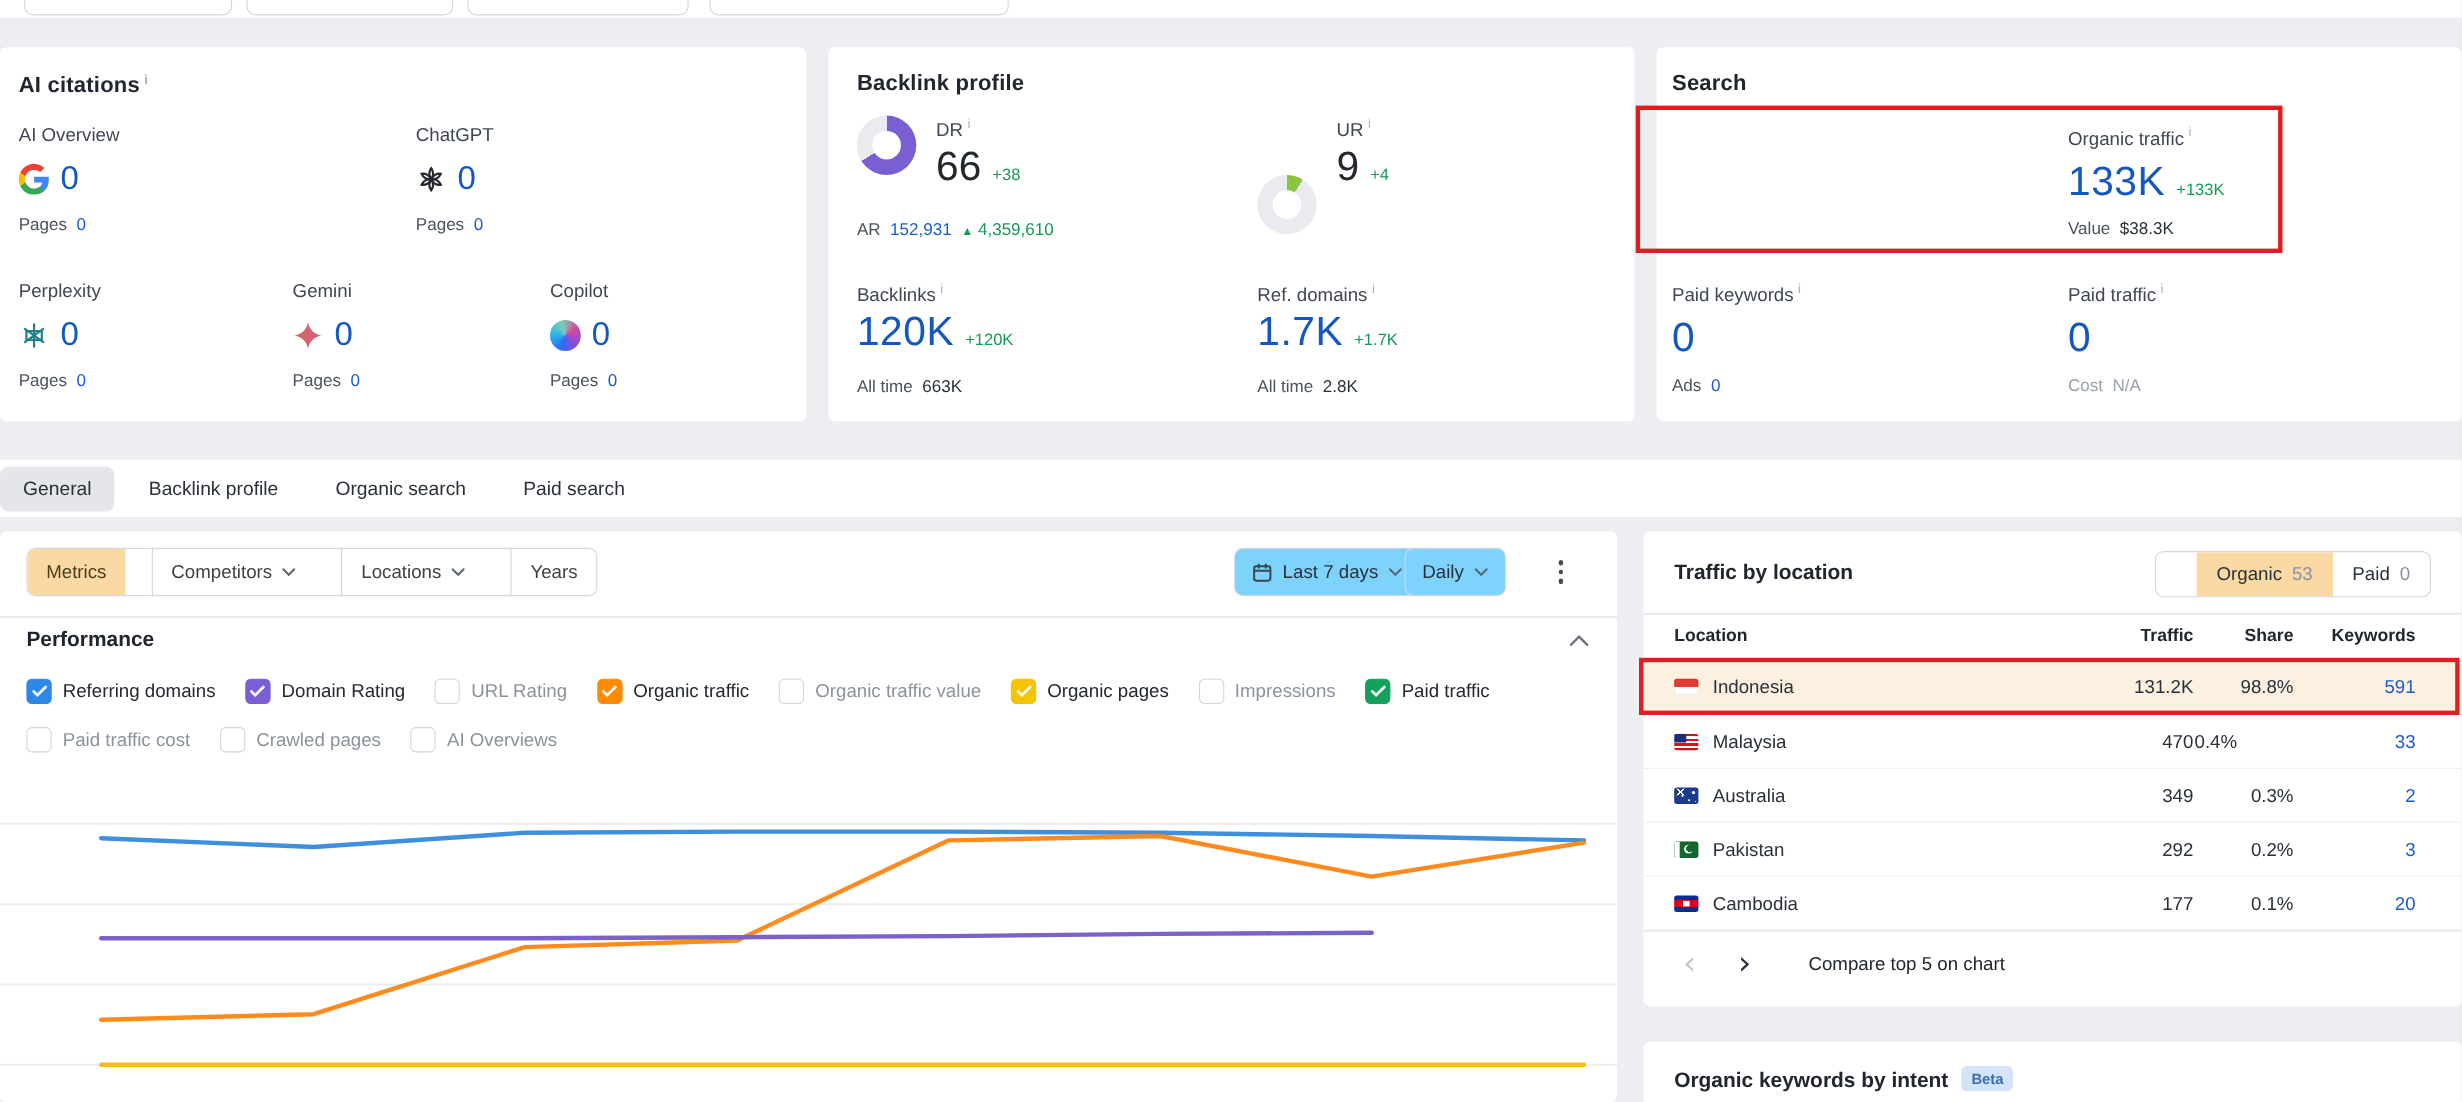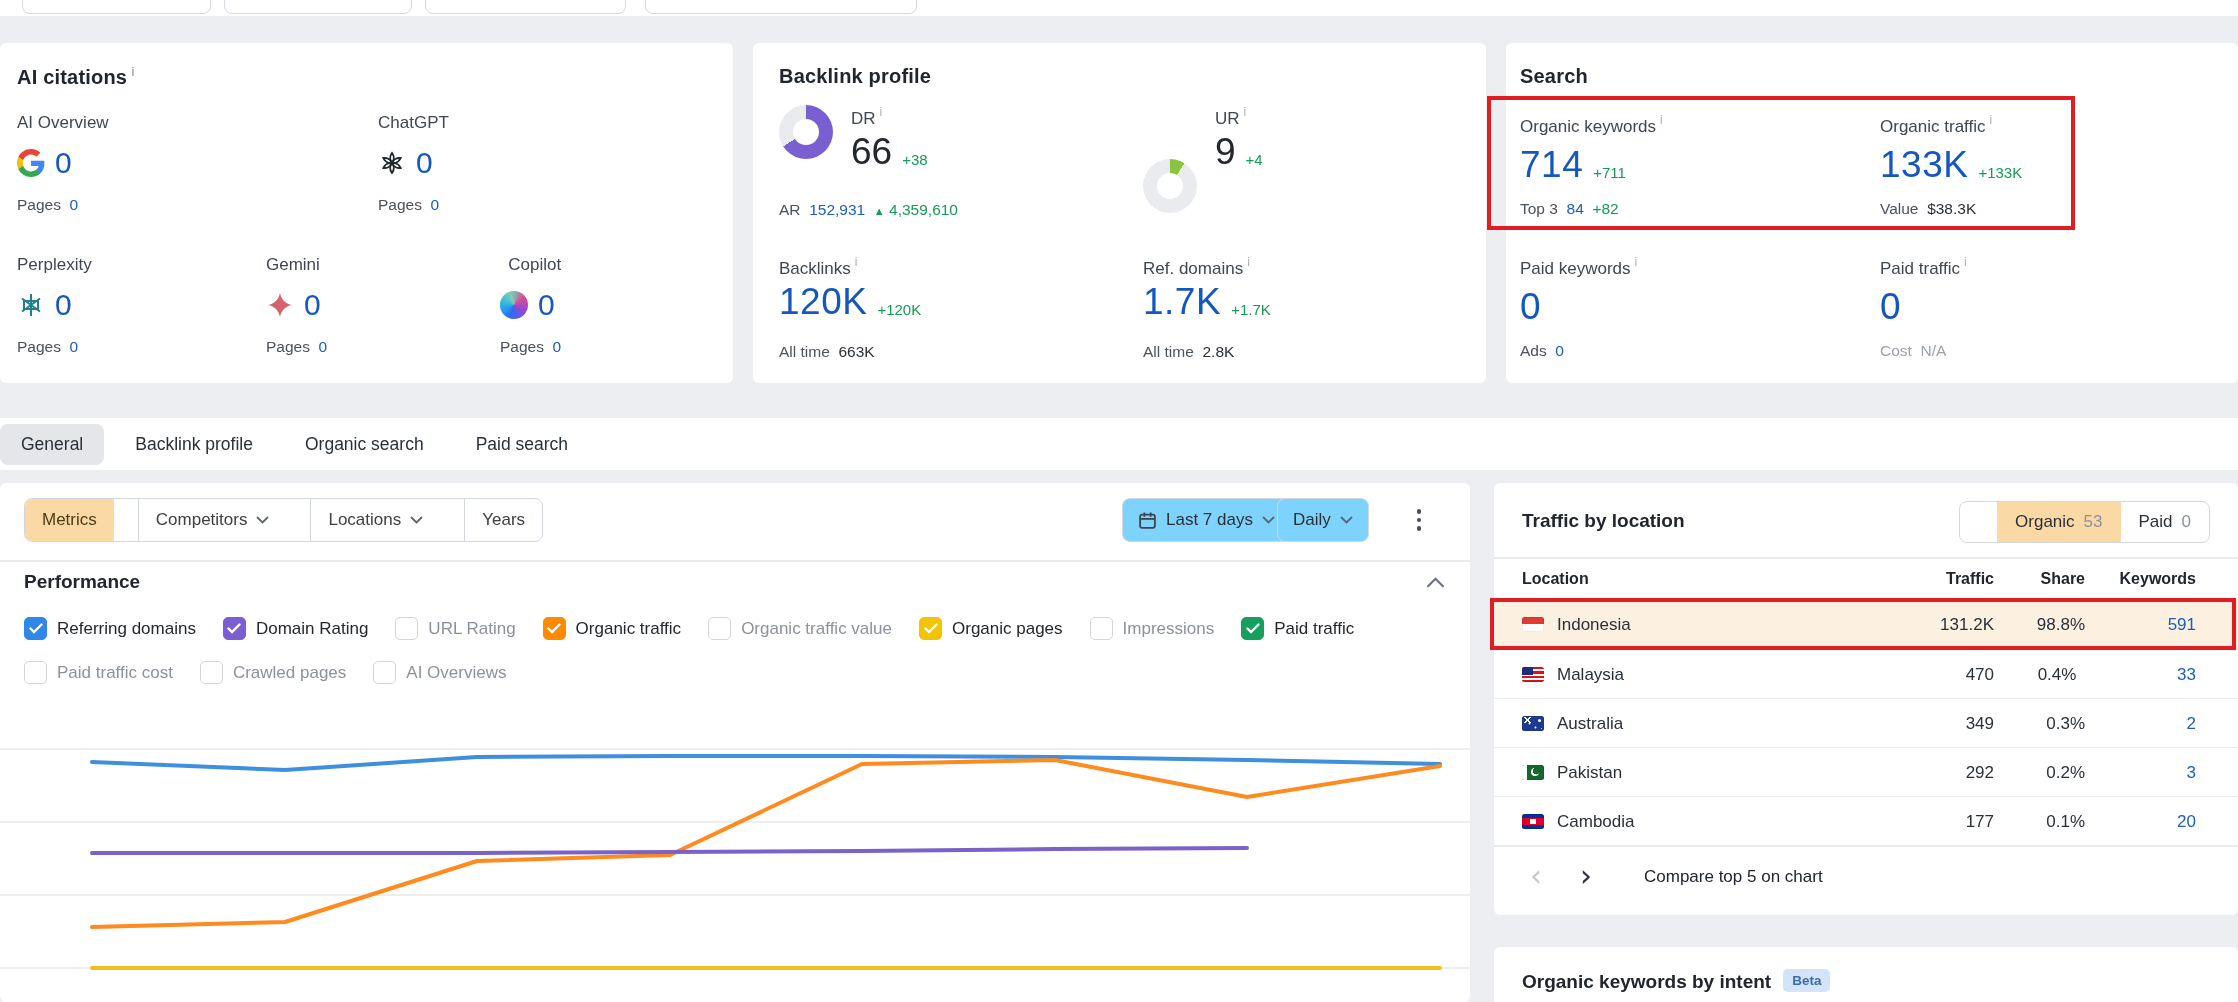--- a/index.html
+++ b/index.html
@@ -151,21 +151,21 @@
     <div class="abs" style="left:266px;top:212px;">
       <div class="lbl">Gemini</div>
       <div class="valrow" style="margin-top:13px;">
         <svg class="icon28" viewBox="0 0 28 28">
           <path d="M14 2c1.3 6.6 5.4 10.7 12 12-6.6 1.3-10.7 5.4-12 12-1.3-6.6-5.4-10.7-12-12 6.6-1.3 10.7-5.4 12-12Z" fill="#d5636e"></path>
         </svg>
         <span class="midval">0</span>
       </div>
       <div class="sub" style="margin-top:16px;"><span>Pages</span>&nbsp; <span class="blue">0</span></div>
     </div>
-    <div class="abs" style="left:500px;top:212px;text-align:right;">
+    <div class="abs" style="left:500px;top:212px;">
       <div class="lbl">Copilot</div>
       <div class="valrow" style="margin-top:13px;">
         <span class="icon28" style="border-radius:50%;background:conic-gradient(from 200deg,#2a6df5,#29b3e8,#7bd0b6,#d44a9a,#8a4bdc,#2a6df5);"></span>
         <span class="midval">0</span>
       </div>
       <div class="sub" style="margin-top:16px;"><span>Pages</span>&nbsp; <span class="blue">0</span></div>
     </div>
   </div>
 
   <div class="card" style="left:753px;top:43px;width:733px;height:340px;">
@@ -212,31 +212,20 @@
       <span class="deltasm">+1.7K</span>
     </div>
     <div class="abs sub" style="left:390px;top:300px;">
       <span>All time</span>&nbsp; <span class="dark">2.8K</span>
     </div>
   </div>
 
   <div class="card" style="left:1506px;top:43px;width:732px;height:340px;">
     <div class="abs ctitle" style="left:14px;top:22px;">Search</div>
 
-    <div class="abs" style="left:14px;top:70px;">
-      <div class="lbl"><span>Organic keywords</span><span class="sup-i">i</span></div>
-      <div class="valrow" style="margin-top:7px;">
-        <span class="bigval">714</span>
-        <span class="deltasm">+711</span>
-      </div>
-      <div class="sub" style="margin-top:14px;">
-        <span>Top 3</span>&nbsp; <span class="blue">84</span>&nbsp;
-        <span class="green">+82</span>
-      </div>
-    </div>
 
     <div class="abs" style="left:374px;top:70px;">
       <div class="lbl"><span>Organic traffic</span><span class="sup-i">i</span></div>
       <div class="valrow" style="margin-top:7px;">
         <span class="bigval">133K</span>
         <span class="deltasm">+133K</span>
       </div>
       <div class="sub" style="margin-top:14px;">
         <span>Value</span>&nbsp; <span class="dark">$38.3K</span>
       </div>
@@ -433,21 +422,21 @@
       <span class="flag flag-id" style="margin-left:28px;"></span>
       <span class="tcell">Indonesia</span>
       <span class="tcell abs" style="left:400px;width:100px;text-align:right;">131.2K</span>
       <span class="tcell abs" style="left:501px;width:90px;text-align:right;">98.8%</span>
       <span class="tcell kw abs" style="left:602px;width:100px;text-align:right;">591</span>
     </div>
     <div class="trow" style="top:166px;">
       <span class="flag flag-my" style="margin-left:28px;"></span>
       <span class="tcell">Malaysia</span>
       <span class="tcell abs" style="left:400px;width:100px;text-align:right;">470</span>
-      <span class="tcell abs" style="left:518px;width:90px;text-align:center;">0.4%</span>
+      <span class="tcell abs" style="left:501px;width:90px;text-align:left;">0.4%</span>
       <span class="tcell kw abs" style="left:602px;width:100px;text-align:right;">33</span>
     </div>
     <div class="trow" style="top:215px;">
       <span class="flag flag-au" style="margin-left:28px;"></span>
       <span class="tcell">Australia</span>
       <span class="tcell abs" style="left:400px;width:100px;text-align:right;">349</span>
       <span class="tcell abs" style="left:501px;width:90px;text-align:right;">0.3%</span>
       <span class="tcell kw abs" style="left:602px;width:100px;text-align:right;">2</span>
     </div>
     <div class="trow" style="top:264px;">

